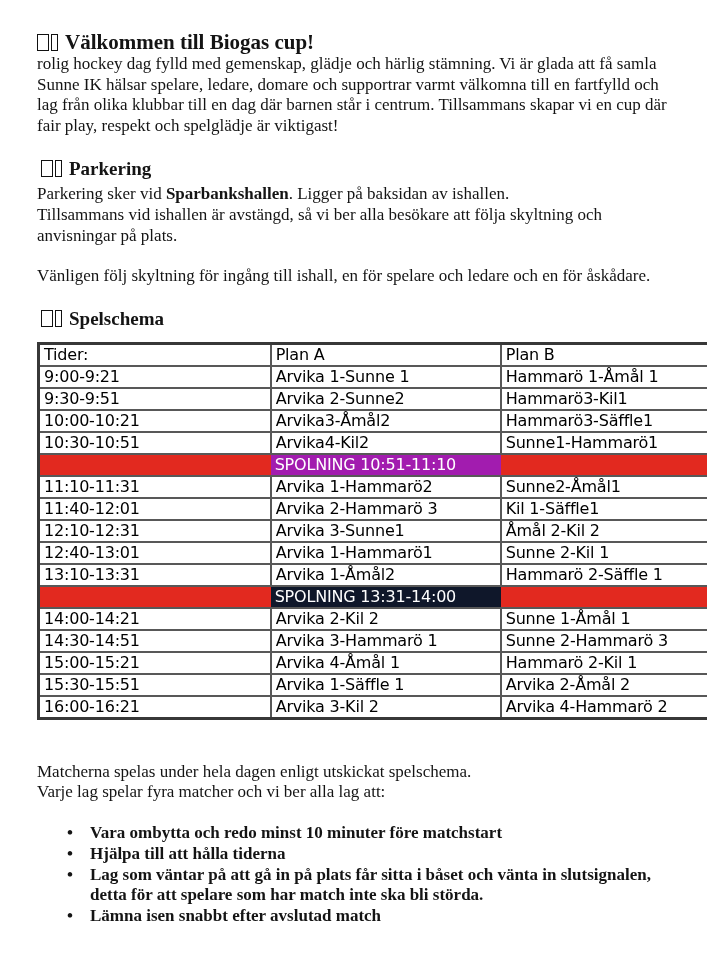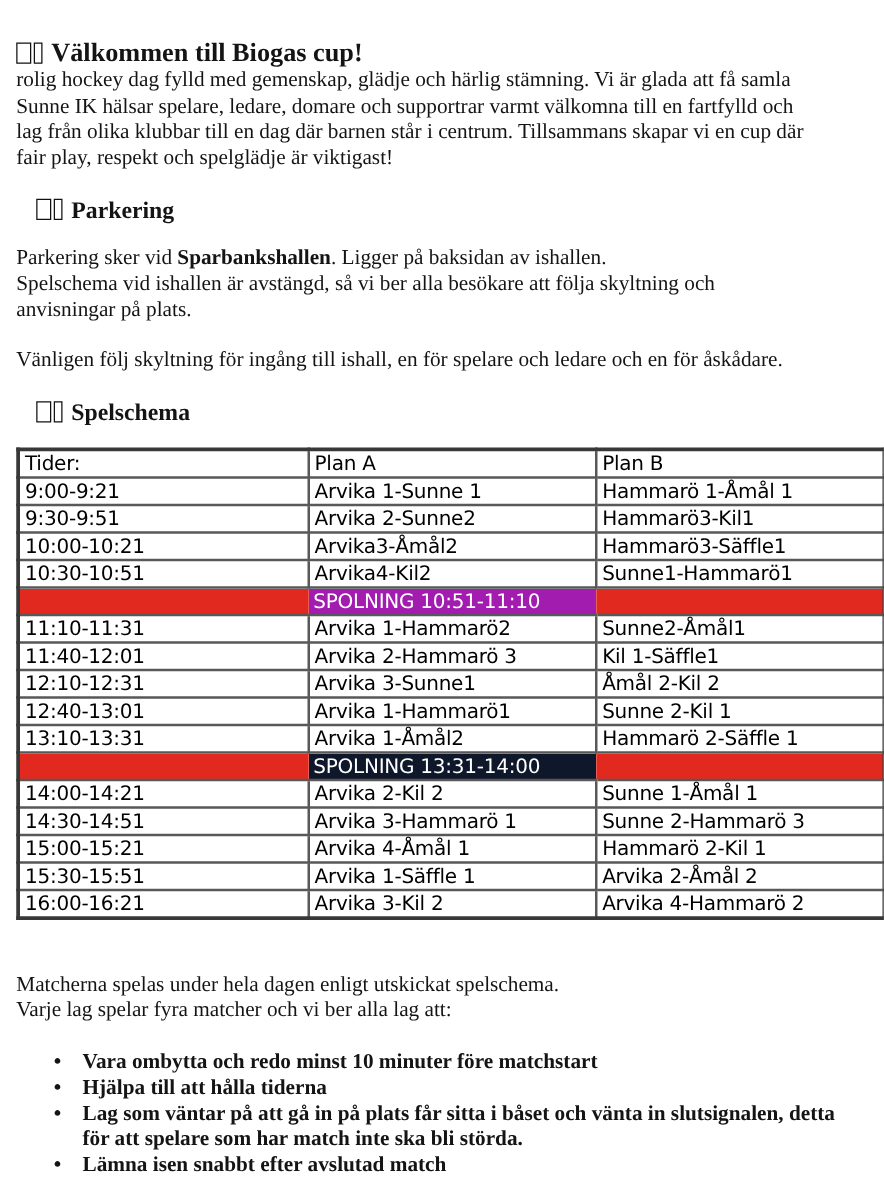--- a/index.html
+++ b/index.html
@@ -1,24 +1,24 @@
 <!DOCTYPE html>
 <html><head>
 <meta charset="utf-8">
 <style>
   html,body{margin:0;padding:0;}
   body{
     width:707px;height:960px;background:#ffffff;color:#141414;
     font-family:"Liberation Serif", serif;overflow:hidden;
   }
-  .page{padding:30px 26px 0 13px;}
+  .page{padding:30px 26px 0 37px;}
 
   
   .h1{font-size:21px;font-weight:bold;line-height:24px;margin:0;}
-  .h2{font-size:19px;font-weight:bold;line-height:22px;margin:16px;}
+  .h2{font-size:19px;font-weight:bold;line-height:22px;margin:4px;}
   .h2.parkering{margin-top:22px;}
   .h2.spelschema{margin-top:21px;}
 
   
   .tofu-group{display:inline-block;margin-right:7px;}
   .tofu{display:inline-block;height:15px;border:1.6px solid #111;vertical-align:-2px;}
   .tofu.wide{width:10px;margin-right:2px;}
   .tofu.narrow{width:5px;}
 
   
@@ -63,21 +63,21 @@
   <div class="para">
     <div class="bodyline">rolig hockey dag fylld med gemenskap, glädje och härlig stämning. Vi är glada att få samla</div>
     <div class="bodyline">Sunne IK hälsar spelare, ledare, domare och supportrar varmt välkomna till en fartfylld och</div>
     <div class="bodyline">lag från olika klubbar till en dag där barnen står i centrum. Tillsammans skapar vi en cup där</div>
     <div class="bodyline">fair play, respekt och spelglädje är viktigast!</div>
   </div>
 
   <h2 class="h2 parkering"><span class="tofu-group"><span class="tofu wide"></span><span class="tofu narrow"></span></span><span>Parkering</span></h2>
   <div class="para">
     <div class="bodyline"><span>Parkering sker vid </span><b>Sparbankshallen</b><span>. Ligger på baksidan av ishallen.</span></div>
-    <div class="bodyline">Spelschema vid ishallen är avstängd, så vi ber alla besökare att följa skyltning och</div>
+    <div class="bodyline">Tillsammans vid ishallen är avstängd, så vi ber alla besökare att följa skyltning och</div>
     <div class="bodyline">anvisningar på plats.</div>
   </div>
   <div class="bodyline note-line">Vänligen följ skyltning för ingång till ishall, en för spelare och ledare och en för åskådare.</div>
 
   <h2 class="h2 spelschema"><span class="tofu-group"><span class="tofu wide"></span><span class="tofu narrow"></span></span><span>Spelschema</span></h2>
 
   <table class="schedule">
     <colgroup>
         <col class="c1">
         <col class="c2">

